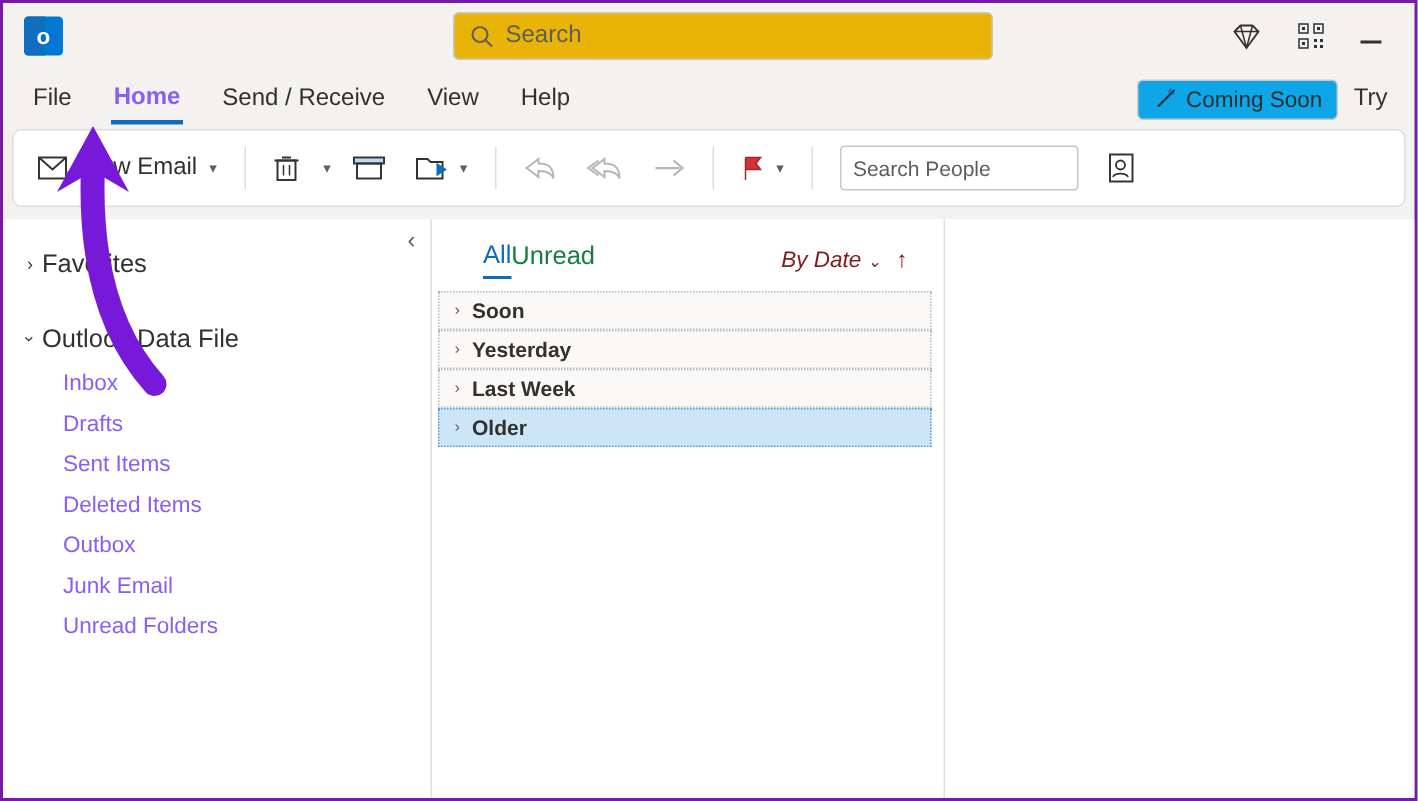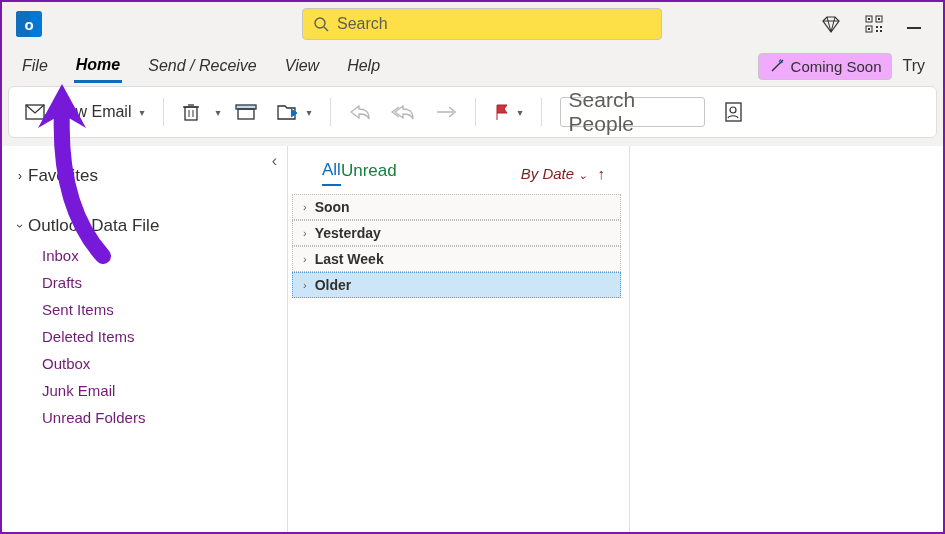--- a/index.html
+++ b/index.html
@@ -2,43 +2,43 @@
 <html><head>
 <meta charset="utf-8">
 <style>
 * { margin: 0; padding: 0; box-sizing: border-box; font-family: "Segoe UI", sans-serif; }
 body { width: 945px; height: 534px; background: #f3f2f1; border: 2px solid #7719aa; position: relative; overflow: hidden; }
 
 .titlebar { height: 44px; display: flex; align-items: center; padding: 0 8px; }
 .logo { width: 26px; height: 26px; background: #0078d4; margin-left: 6px; display: flex; align-items: center; justify-content: center; color: #fff; font-weight: bold; font-size: 15px; border-radius: 3px; position: relative; }
 .logo::before { content: ''; position: absolute; left: 0; top: 0; width: 14px; height: 26px; background: #106ebe; border-radius: 3px 0 0 3px; }
 .logo span { position: relative; z-index: 1; }
-.searchbox { margin-left: 260px; width: 360px; height: 32px; background: #fde047; border: 1px solid #c8c6c4; border-radius: 4px; display: flex; align-items: center; padding: 0 10px; color: #605e5c; }
+.searchbox { margin-left: 260px; width: 360px; height: 32px; background: #eab308; border: 1px solid #c8c6c4; border-radius: 4px; display: flex; align-items: center; padding: 0 10px; color: #605e5c; }
 .searchbox svg { margin-right: 8px; }
 .title-right { margin-left: auto; display: flex; align-items: center; gap: 24px; padding-right: 14px; color: #323130; }
 .minbtn { width: 14px; height: 2px; background: #323130; margin-top: 8px; }
 
 .menubar { height: 40px; display: flex; align-items: center; padding: 0 18px; gap: 24px; font-size: 16px; color: #323130; }
-.menubar .tab { padding: 6px 2px; cursor: pointer; font-style: italic; }
-.menubar .tab.active { color: #000000; border-bottom: 3px solid #0f6cbd; font-weight: 600; }
+.menubar .tab { padding: 6px 2px; cursor: pointer; }
+.menubar .tab.active { color: #8b5cf6; border-bottom: 3px solid #0f6cbd; font-weight: 600; }
 .menubar-right { margin-left: auto; display: flex; align-items: center; gap: 10px; }
-.coming { background: #f0abfc; border: 1px solid #c8c6c4; border-radius: 4px; padding: 4px 10px; display: flex; align-items: center; gap: 6px; font-size: 15px; justify-content: space-between; }
+.coming { background: #0ea5e9; border: 1px solid #c8c6c4; border-radius: 4px; padding: 4px 10px; display: flex; align-items: center; gap: 6px; font-size: 15px; justify-content: space-between; }
 
 .ribbon { background: #fff; border: 1px solid #ddd; border-radius: 6px; margin: 0 6px 8px 6px; height: 52px; display: flex; align-items: center; padding: 0 10px; gap: 8px; }
 .rbtn { display: flex; align-items: center; gap: 6px; padding: 4px 6px; color: #323130; font-size: 16px; cursor: pointer; }
 .rsep { width: 1px; height: 28px; background: #ddd; margin: 0 4px; }
 .chev { font-size: 10px; color: #605e5c; margin-left: 2px; }
-.searchpeople { margin-left: 6px; width: 145px; height: 30px; border: 1px solid #c8c6c4; border-radius: 3px; padding: 0 8px; color: #605e5c; font-size: 21px; display: flex; align-items: center; background: #fff; }
+.searchpeople { margin-left: 6px; width: 159px; height: 30px; border: 1px solid #c8c6c4; border-radius: 3px; padding: 0 8px; color: #605e5c; font-size: 14px; display: flex; align-items: center; background: #fff; }
 
 .main { display: flex; height: calc(100% - 144px); background: #fff; }
 .sidebar { width: 286px; border-right: 1px solid #e1dfdd; padding: 14px 0; position: relative; }
 .collapse { position: absolute; right: 10px; top: 6px; color: #605e5c; cursor: pointer; }
 .sb-section { padding: 6px 16px; display: flex; align-items: center; gap: 6px; font-size: 17px; color: #323130; cursor: pointer; }
 .sb-section .caret { font-size: 12px; }
-.sb-folder { padding: 5px 16px 5px 40px; font-size: 15px; color: #701a75; cursor: pointer; }
+.sb-folder { padding: 5px 16px 5px 40px; font-size: 15px; color: #8b5cf6; cursor: pointer; }
 
 .msglist { width: 342px; border-right: 1px solid #e1dfdd; padding-top: 14px; }
 .ml-tabs { display: flex; align-items: center; padding: 0 24px 8px 34px; font-size: 17px; }
 .ml-tab { color: #15803d; cursor: pointer; padding-bottom: 4px; }
 .ml-tab.active { color: #0f6cbd; border-bottom: 2px solid #0f6cbd; }
 .ml-right { margin-left: auto; display: flex; align-items: flex-end; gap: 10px; color: #7f1d1d; font-size: 15px; font-style: italic; }
 .ml-group { border: 1px dotted #bbb; margin: 0 8px 0 4px; padding: 4px 10px; display: flex; align-items: center; gap: 8px; font-size: 14px; font-weight: 600; color: #323130; background: #faf9f8; cursor: pointer; }
 .ml-group.sel { background: #cde6f7; border: 1px dotted #5b9bd5; }
 .ml-group .gc { font-size: 11px; color: #605e5c; font-weight: normal; }
 

